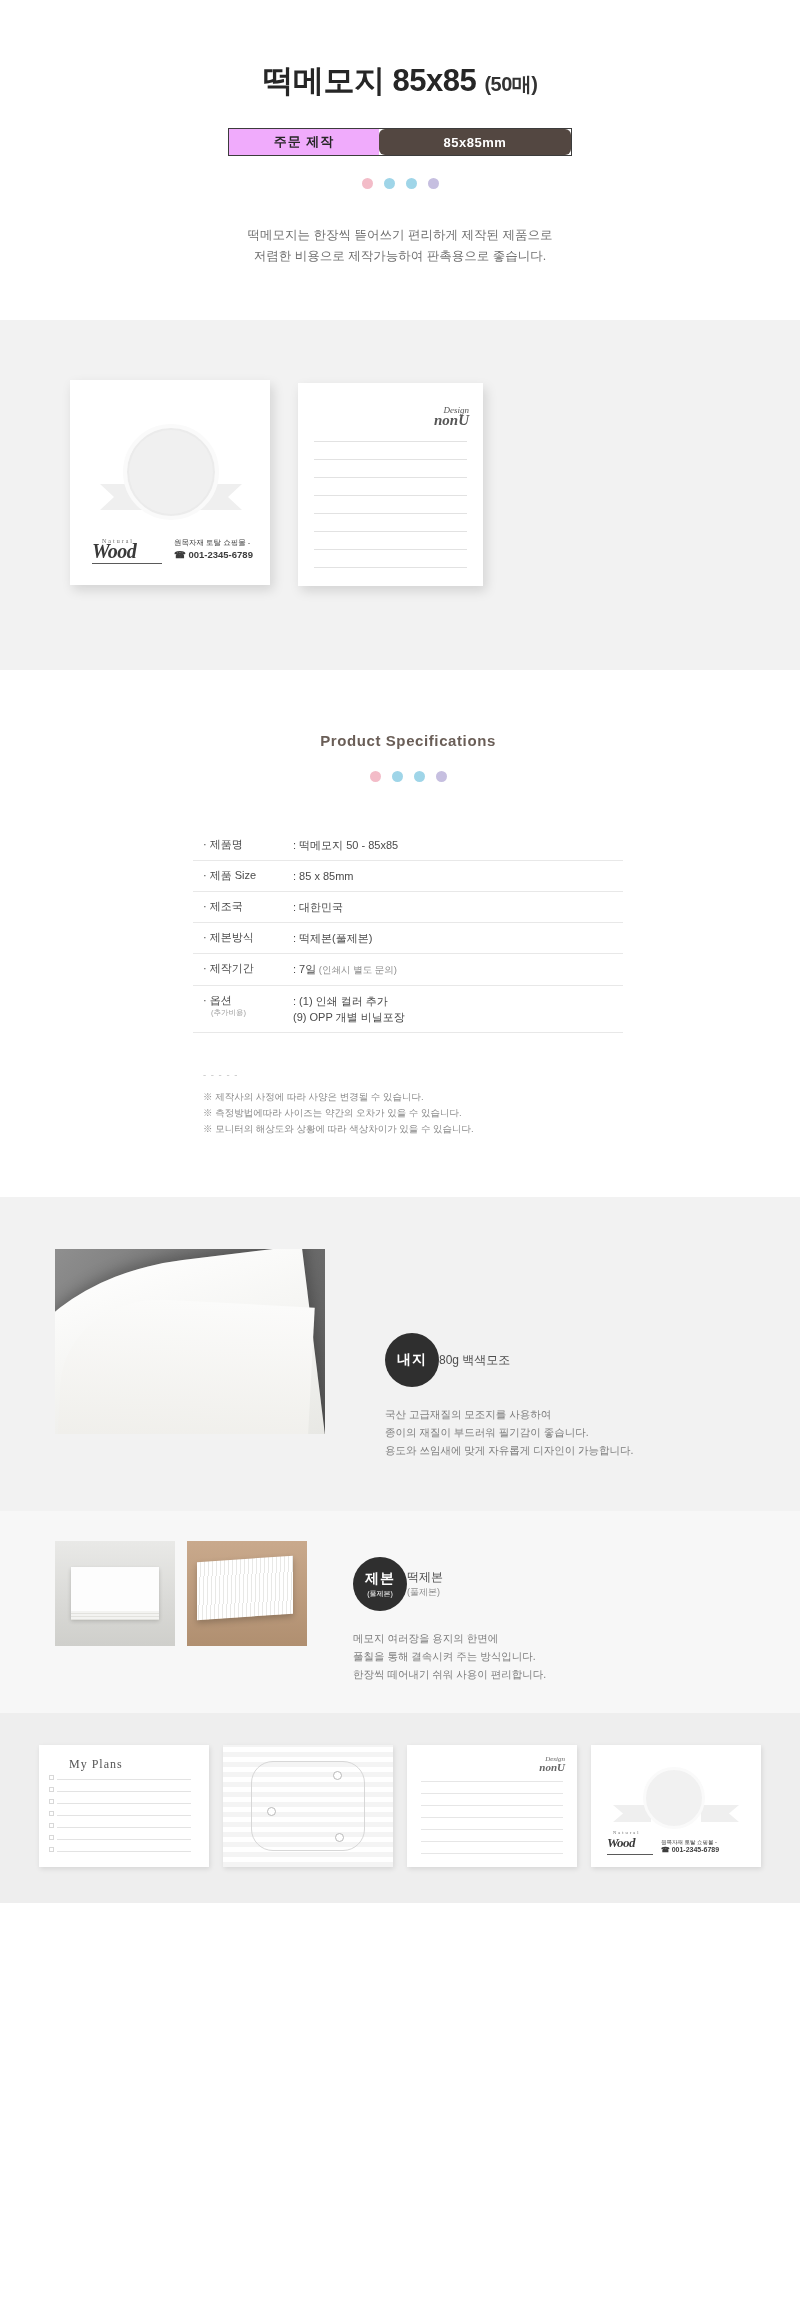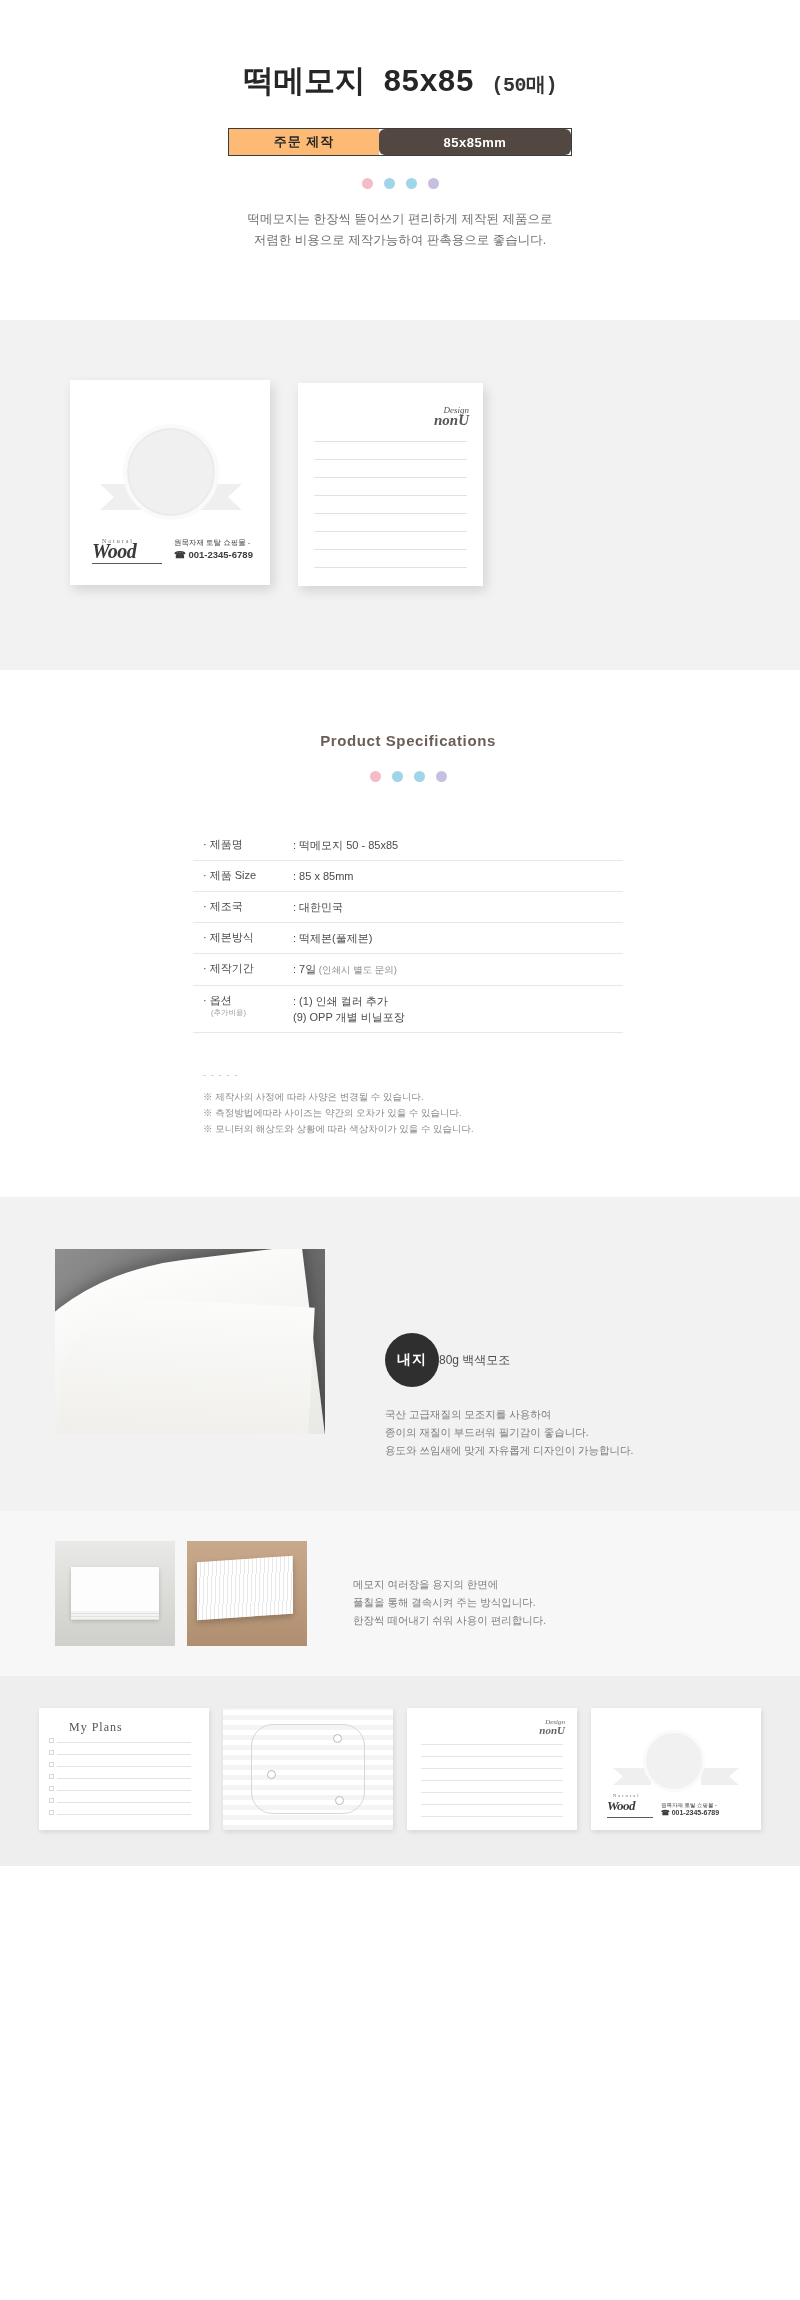--- a/index.html
+++ b/index.html
@@ -15,37 +15,36 @@
     background: #ffffff;
     padding: 60px 0 0 0;
     text-align: center;
     height: 320px;
   }
   .hero-title {
     font-size: 31px;
     font-weight: bold;
     color: #262626;
     letter-spacing: -0.5px;
-    font-family: Liberation Mono, monospace;
   }
   .hero-title .qty {
     font-size: 20px;
     font-weight: bold;
     color: #333;
   }
   .spec-bar {
     margin: 26px auto 0 auto;
     width: 344px;
     height: 28px;
     display: flex;
     border: 1px solid #3c3c3c;
   }
   .spec-bar .left {
     flex: 0 0 150px;
-    background: #fdba74;
+    background: #f0abfc;
     color: #262626;
     font-size: 13px;
     font-weight: bold;
     display: flex;
     align-items: center;
     justify-content: center;
     letter-spacing: 1px;
   }
   .spec-bar .right {
     flex: 1;
@@ -62,21 +61,21 @@
   .dots {
     margin: 22px auto 0 auto;
     display: flex;
     justify-content: center;
     gap: 11px;
   }
   .dots .dot {
     width: 11px; height: 11px; border-radius: 50%;
   }
   .hero-desc {
-    margin-top: 20px;
+    margin-top: 36px;
     font-size: 12.5px;
     line-height: 21px;
     color: #6f6f6f;
   }
 
   
   .photo-band {
     background: #f2f2f2;
     height: 350px;
     position: relative;
@@ -470,20 +469,30 @@
 
 <div class="band-bind">
   <div class="bind-photo1">
     <div class="stack"></div>
     <div class="stack-edge"></div>
   </div>
   <div class="bind-photo2">
     <div class="fan"></div>
   </div>
   <div class="bind-text">
+    <div class="tag-row">
+      <div class="tag-badge">
+        <span>제본</span>
+      <span class="sub">(풀제본)</span>
+        </div>
+      <div class="tag-label">
+        <div>떡제본</div>
+        <div style="font-size:9px;color:#8e8e8e;">(풀제본)</div>
+      </div>
+    </div>
     <div class="side-desc">
       <div>메모지 여러장을 용지의 한면에</div>
       <div>풀칠을 통해 결속시켜 주는 방식입니다.</div>
       <div>한장씩 떼어내기 쉬워 사용이 편리합니다.</div>
     </div>
   </div>
 </div>
 
 <div class="band-samples">
 

